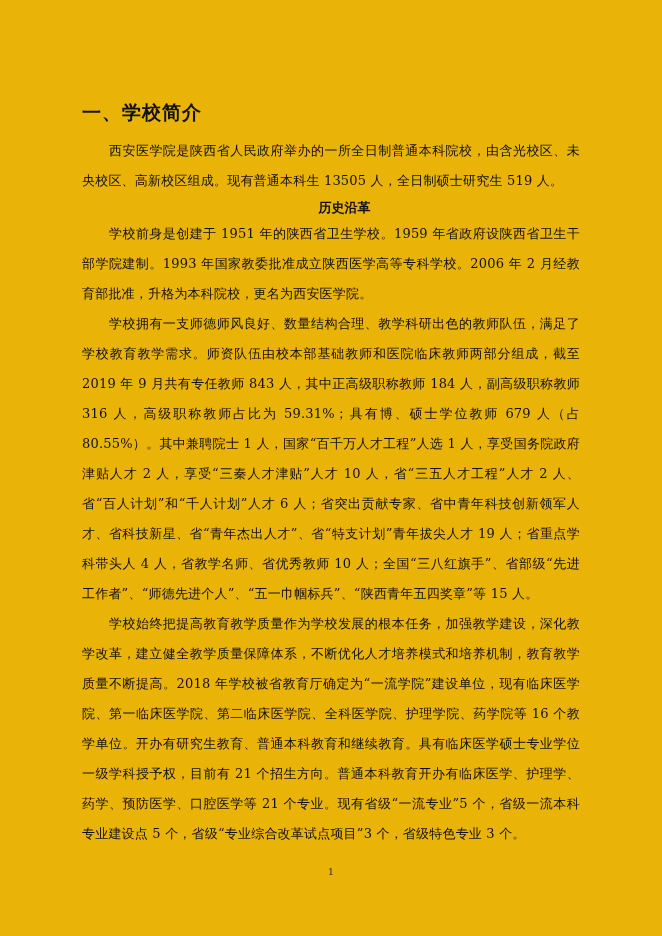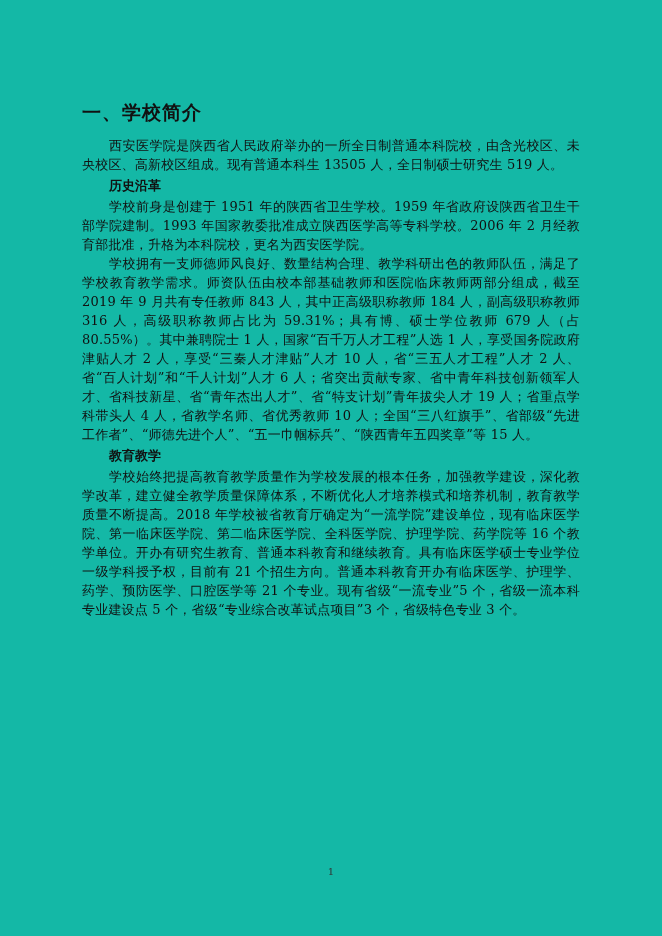--- a/index.html
+++ b/index.html
@@ -1,39 +1,38 @@
 <!DOCTYPE html>
 <html><head>
 <meta charset="utf-8">
 <style>
   html, body { margin: 0; padding: 0; background: #ffffff; }
   body { width: 662px; height: 936px; position: relative; overflow: hidden;
          font-family: "DejaVu Serif", "Liberation Serif", serif; color: #111; }
-  .page { position: absolute; left: 0; top: 0; width: 662px; height: 936px; background: #14b8a6; }
+  .page { position: absolute; left: 0; top: 0; width: 662px; height: 936px; background: #eab308; }
   .content { position: absolute; left: 82px; top: 98px; width: 498px; }
   .h1 { font-family: "DejaVu Sans", "Liberation Sans", sans-serif; font-weight: bold;
         font-size: 19px; line-height: 28px; margin: 0 0 10px 0; letter-spacing: 1px; }
   .h2 { font-family: "DejaVu Sans", "Liberation Sans", sans-serif; font-weight: bold;
         font-size: 13px; line-height: 22px; margin: 0; padding-left: 27px; }
-  .p { font-size: 13px; line-height: 19px; margin: 0; text-indent: 27px;
+  .p { font-size: 13px; line-height: 30px; margin: 0; text-indent: 27px;
        text-align: justify; letter-spacing: 0.2px; }
-  .p + .h2 { margin-top: 1px; }
+  .p + .h2 { margin-top: 1px; text-align: center; }
   .page-number { position: absolute; left: 0; width: 662px; top: 866px; text-align: center;
                  font-size: 10px; color: #333; }
 </style>
 </head>
 <body>
 
 <div class="page">
   <div class="content">
     <h1 class="h1">一、学校简介</h1>
     <p class="p">西安医学院是陕西省人民政府举办的一所全日制普通本科院校，由含光校区、未央校区、高新校区组成。现有普通本科生 13505 人，全日制硕士研究生 519 人。</p>
 
     <h2 class="h2">历史沿革</h2>
     <p class="p">学校前身是创建于 1951 年的陕西省卫生学校。1959 年省政府设陕西省卫生干部学院建制。1993 年国家教委批准成立陕西医学高等专科学校。2006 年 2 月经教育部批准，升格为本科院校，更名为西安医学院。</p>
 
     <p class="p">学校拥有一支师德师风良好、数量结构合理、教学科研出色的教师队伍，满足了学校教育教学需求。师资队伍由校本部基础教师和医院临床教师两部分组成，截至 2019 年 9 月共有专任教师 843 人，其中正高级职称教师 184 人，副高级职称教师 316 人，高级职称教师占比为 59.31%；具有博、硕士学位教师 679 人（占 80.55%）。其中兼聘院士 1 人，国家“百千万人才工程”人选 1 人，享受国务院政府津贴人才 2 人，享受“三秦人才津贴”人才 10 人，省“三五人才工程”人才 2 人、省“百人计划”和“千人计划”人才 6 人；省突出贡献专家、省中青年科技创新领军人才、省科技新星、省“青年杰出人才”、省“特支计划”青年拔尖人才 19 人；省重点学科带头人 4 人，省教学名师、省优秀教师 10 人；全国“三八红旗手”、省部级“先进工作者”、“师德先进个人”、“五一巾帼标兵”、“陕西青年五四奖章”等 15 人。</p>
 
-    <h2 class="h2">教育教学</h2>
     <p class="p">学校始终把提高教育教学质量作为学校发展的根本任务，加强教学建设，深化教学改革，建立健全教学质量保障体系，不断优化人才培养模式和培养机制，教育教学质量不断提高。2018 年学校被省教育厅确定为“一流学院”建设单位，现有临床医学院、第一临床医学院、第二临床医学院、全科医学院、护理学院、药学院等 16 个教学单位。开办有研究生教育、普通本科教育和继续教育。具有临床医学硕士专业学位一级学科授予权，目前有 21 个招生方向。普通本科教育开办有临床医学、护理学、药学、预防医学、口腔医学等 21 个专业。现有省级“一流专业”5 个，省级一流本科专业建设点 5 个，省级“专业综合改革试点项目”3 个，省级特色专业 3 个。</p>
   </div>
   <div class="page-number">1</div>
 </div>
 
 </body></html>

